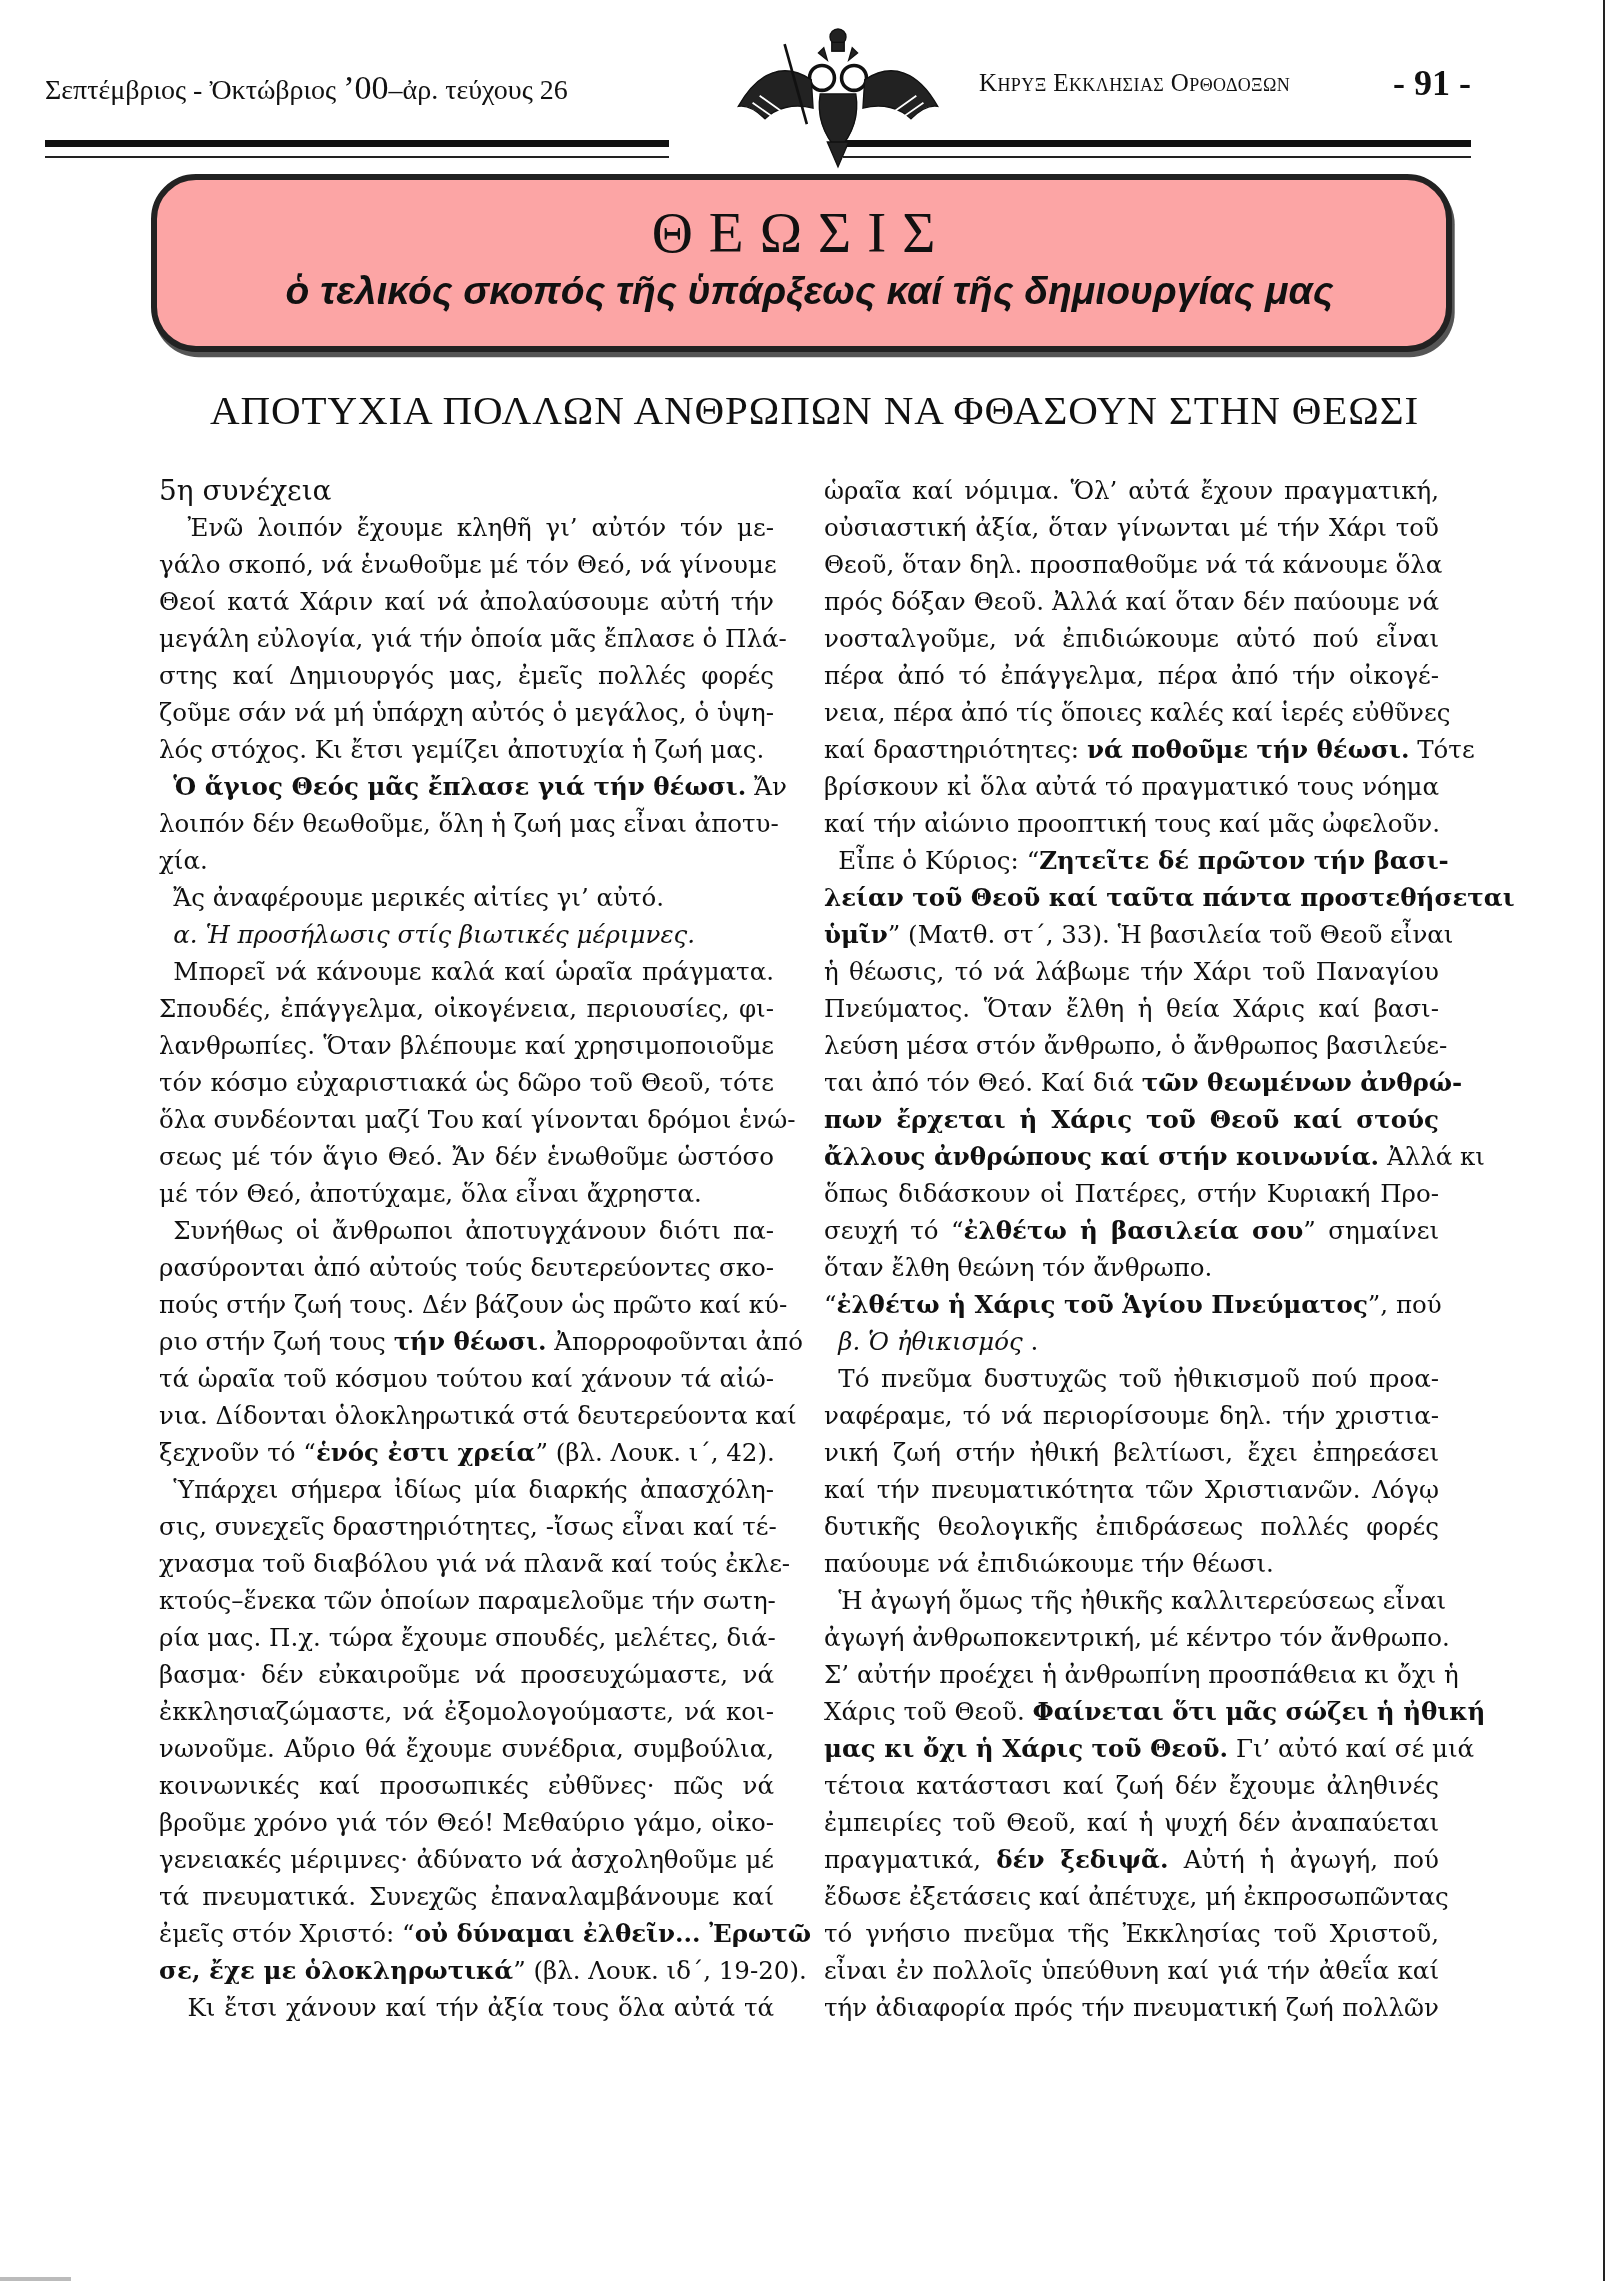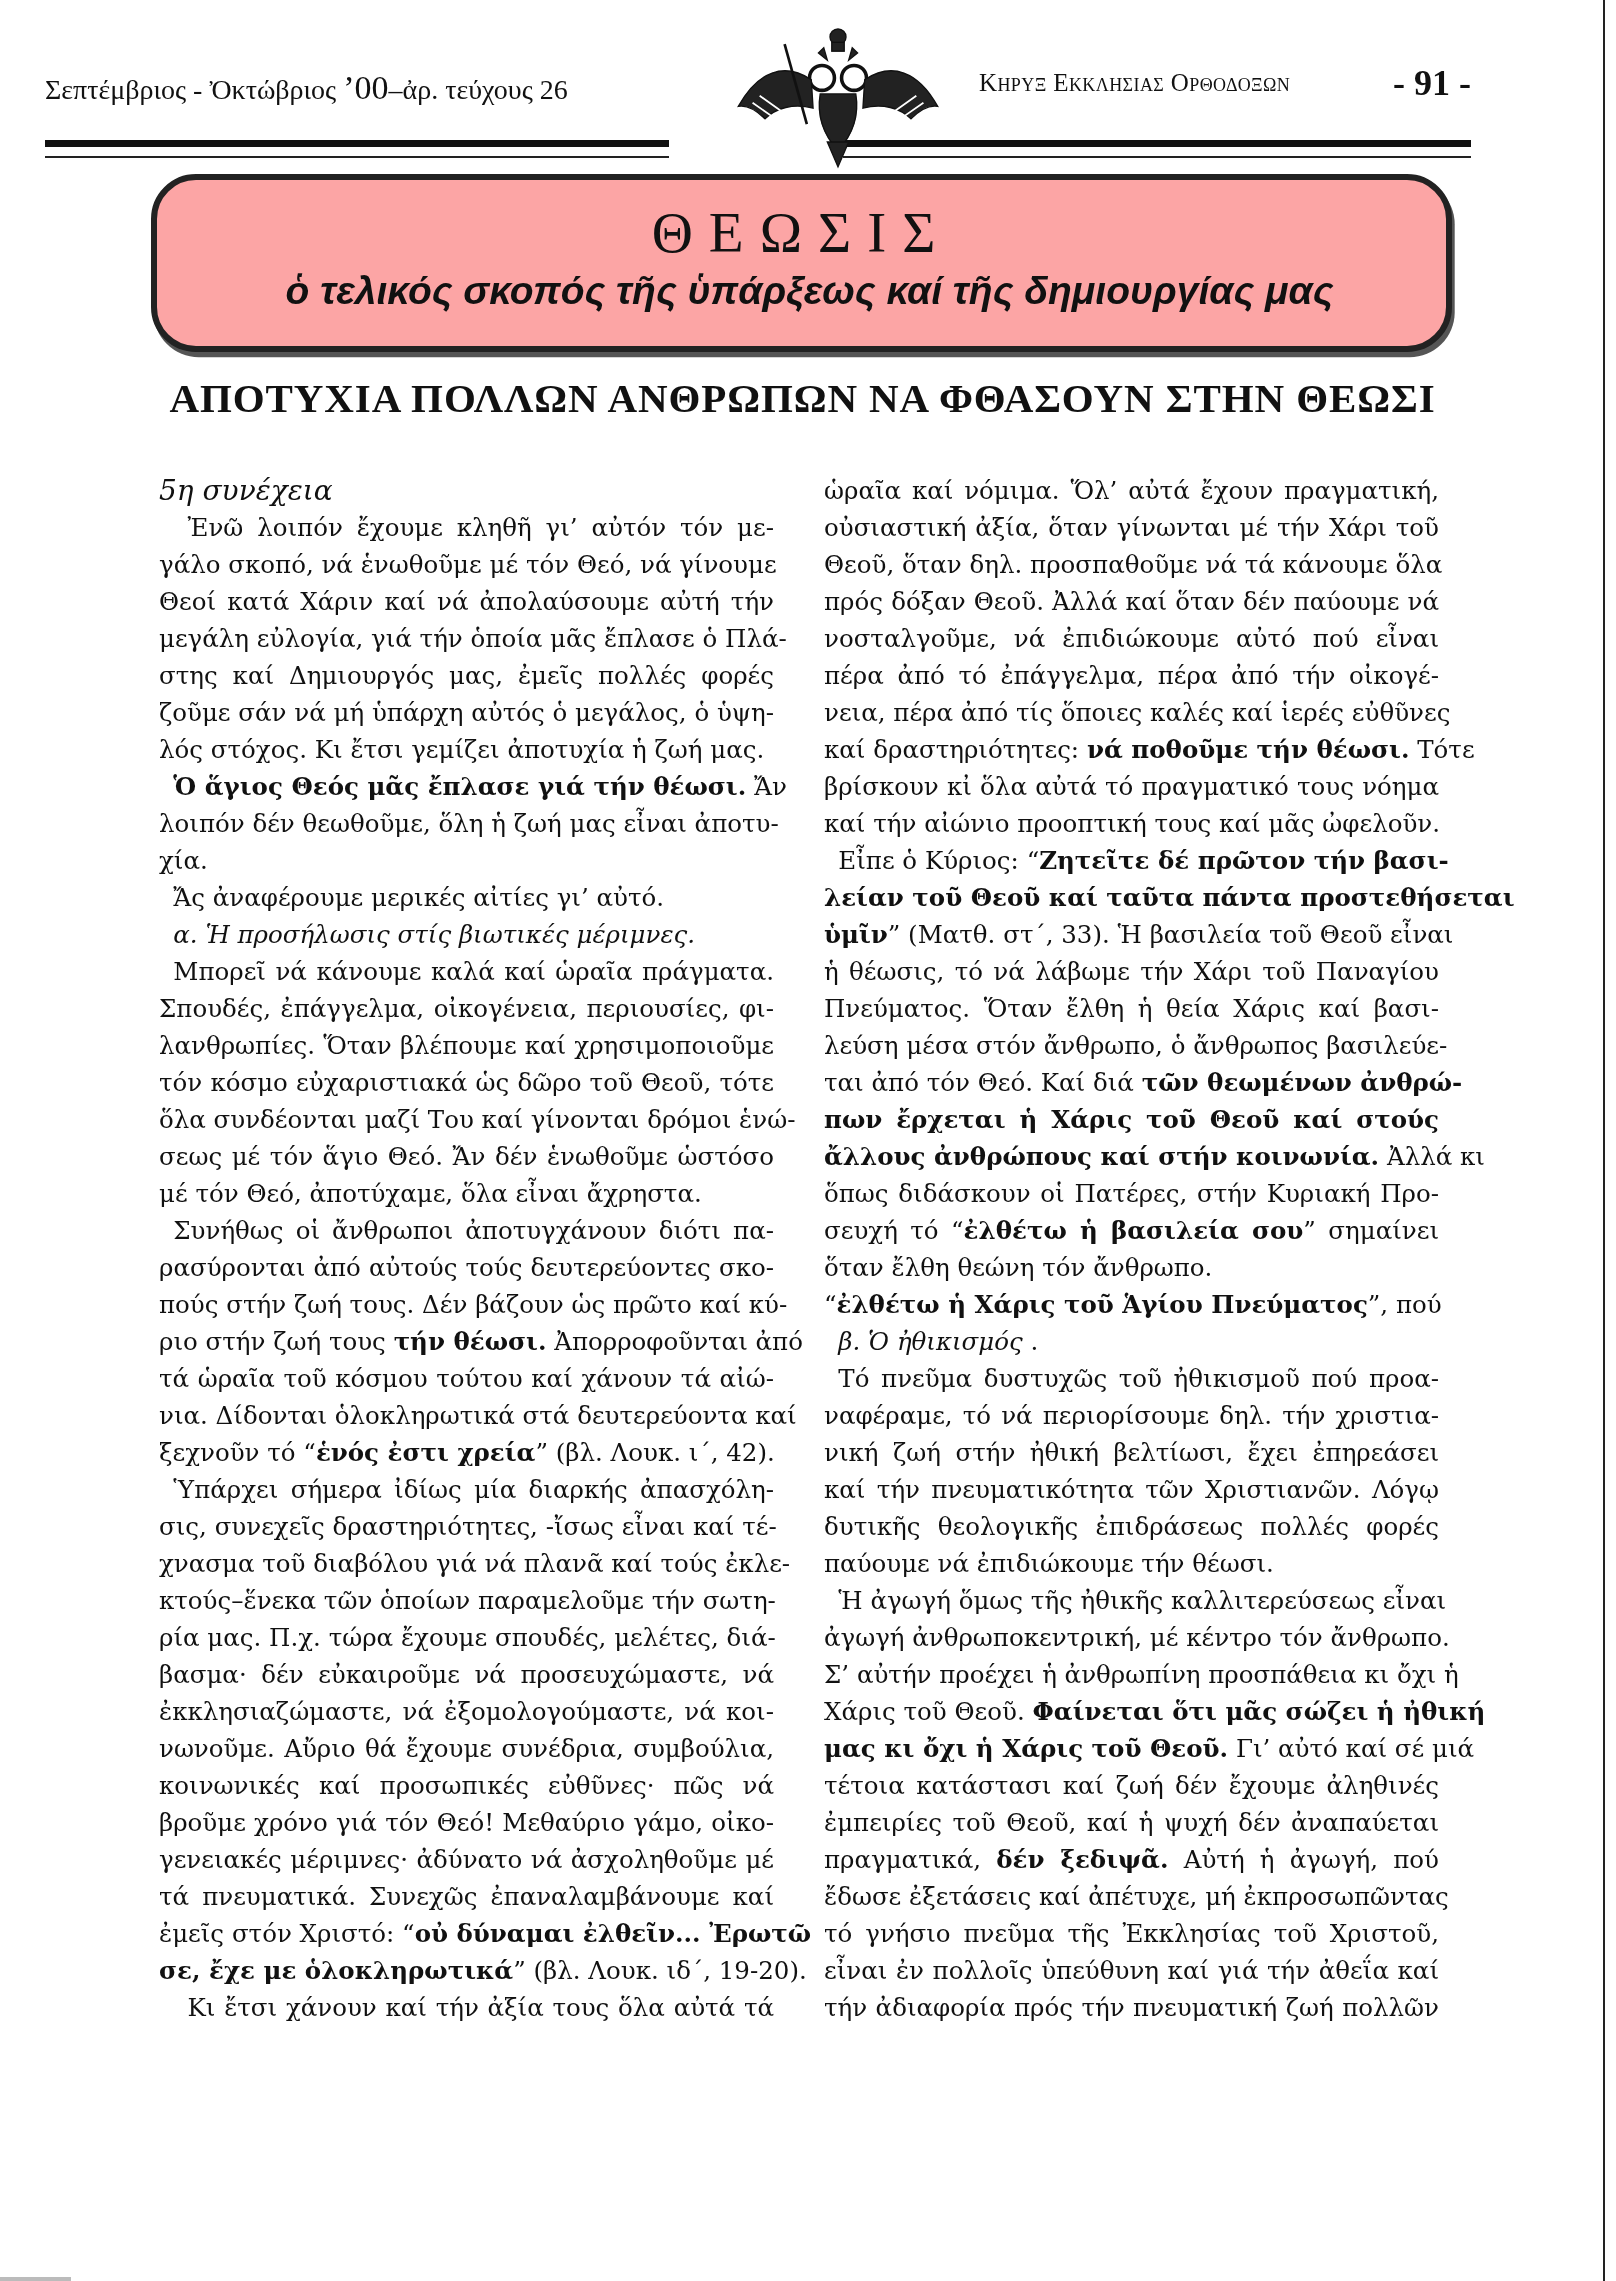--- a/index.html
+++ b/index.html
@@ -35,21 +35,21 @@
   
   .column { position: absolute; top: 472px; width: 615px; font-family: "DejaVu Serif", serif; font-size: 24.5px; line-height: 37px; }
   .col-left { left: 159px; }
   .col-right { left: 824px; }
   .line { display: block; white-space: nowrap; text-align: justify; text-align-last: justify; height: 37px; overflow: visible; }
   .line.last { text-align-last: left; }
   .line.indent { padding-left: 28.5px; }
   .line.sub-indent { padding-left: 14.3px; }
   .b { font-weight: bold; }
   .bi { font-weight: normal; font-style: italic; margin-top: 12px; }
-  .section-label { font-style: italic; font-size: 28px; }
+  .section-label { font-size: 28px; }
 </style>
 </head>
 <body>
 
 <div class="right-edge"></div>
 <div class="scan-mark"></div>
 
 <header class="running-header">
   <div class="hdr-left">
     <span>Σεπτέμβριος - Ὀκτώβριος</span>
@@ -86,21 +86,21 @@
 
   <div class="hdr-right">Κηρυξ Εκκλησιας Ορθοδοξων</div>
   <div class="hdr-page">- 91 -</div>
 </header>
 
 <section class="title-box">
   <div class="title-main">ΘΕΩΣΙΣ</div>
   <div class="title-sub">ὁ τελικός σκοπός τῆς ὑπάρξεως καί τῆς δημιουργίας μας</div>
 </section>
 
-<h1 class="headline" style="margin:0;font-weight:bold">ΑΠΟΤΥΧΙΑ ΠΟΛΛΩΝ ΑΝΘΡΩΠΩΝ ΝΑ ΦΘΑΣΟΥΝ ΣΤΗΝ ΘΕΩΣΙ</h1>
+<h1 class="headline" style="margin:12px;font-weight:normal">ΑΠΟΤΥΧΙΑ ΠΟΛΛΩΝ ΑΝΘΡΩΠΩΝ ΝΑ ΦΘΑΣΟΥΝ ΣΤΗΝ ΘΕΩΣΙ</h1>
 
 <article class="column col-left">
   <div class="line last"><span class="section-label">5η συνέχεια</span></div>
   <div id="left-lines">
       <div class="line indent"><span>Ἐνῶ λοιπόν ἔχουμε κληθῆ γι’ αὐτόν τόν με-</span></div>
       <div class="line"><span>γάλο σκοπό, νά ἑνωθοῦμε μέ τόν Θεό, νά γίνουμε</span></div>
       <div class="line"><span>Θεοί κατά Χάριν καί νά ἀπολαύσουμε αὐτή τήν</span></div>
       <div class="line"><span>μεγάλη εὐλογία, γιά τήν ὁποία μᾶς ἔπλασε ὁ Πλά-</span></div>
       <div class="line"><span>στης καί Δημιουργός μας, ἐμεῖς πολλές φορές</span></div>
       <div class="line"><span>ζοῦμε σάν νά μή ὑπάρχη αὐτός ὁ μεγάλος, ὁ ὑψη-</span></div>

